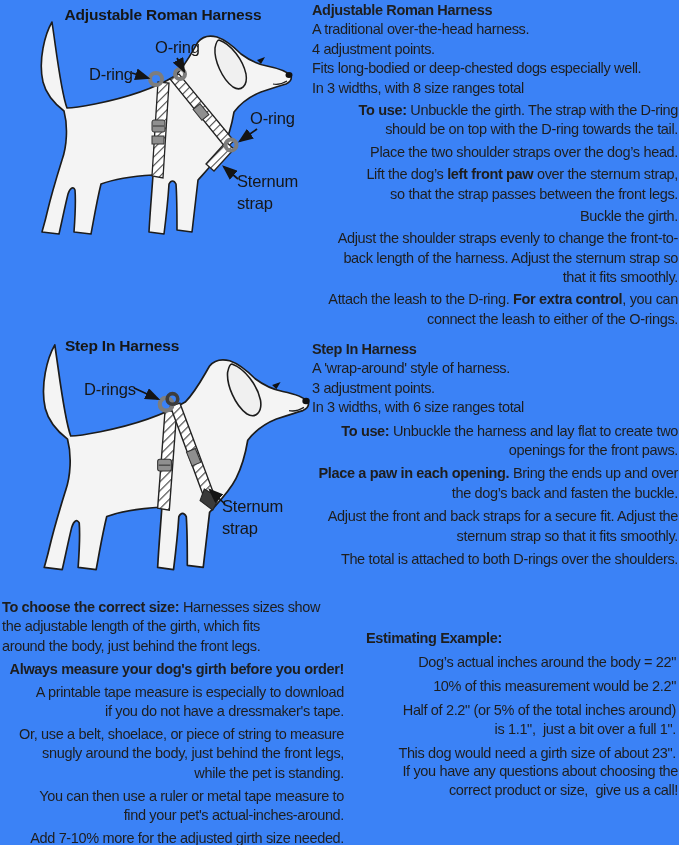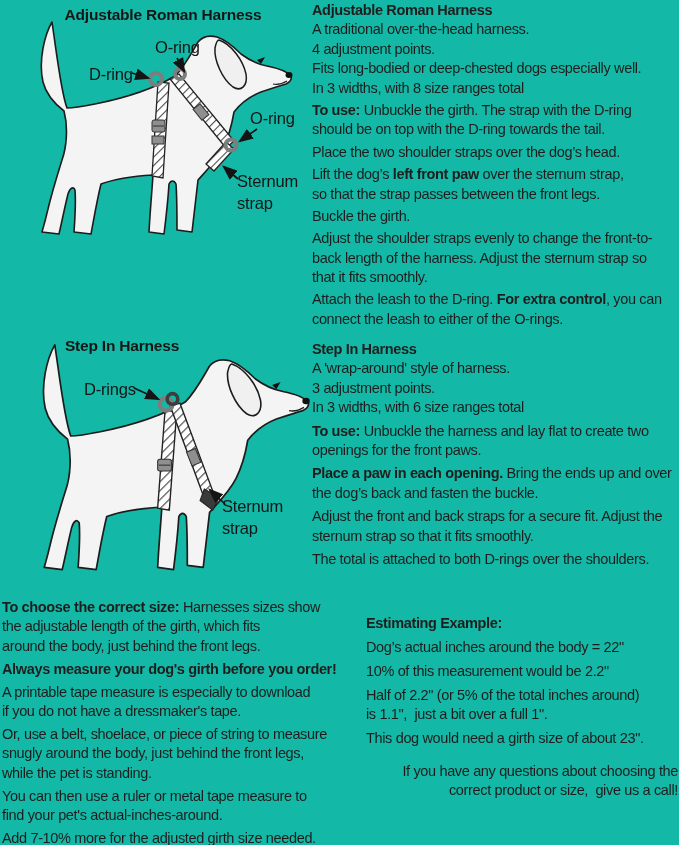--- a/index.html
+++ b/index.html
@@ -1,19 +1,19 @@
 <!DOCTYPE html>
 <html><head>
 <meta charset="utf-8">
 <style>
   html,body{margin:0;padding:0;background:#fff;}
-  #page{position:relative;width:679px;height:845px;background:#14b8a6;overflow:hidden;
+  #page{position:relative;width:679px;height:845px;background:#3b82f6;overflow:hidden;
         font-family:"Liberation Sans","DejaVu Sans",sans-serif;color:#1e1e1e;}
   .flow{position:absolute;font-size:14.5px;letter-spacing:-0.35px;}
-  .flow .para + .para{margin-top:var(--pgap,5px);}
+  .flow .para + .para{margin-top:var(--pgap,5px);text-align:right;}
   .flow .line{white-space:pre;line-height:19.4px;height:19.4px;}
   .flow .b{font-weight:700;}
   .centered .line{text-align:right;}
   svg text{font-family:"Liberation Sans","DejaVu Sans",sans-serif;fill:#161616;
            font-size:16.5px;letter-spacing:-0.2px;}
   svg text.dtitle{font-size:15.5px;font-weight:700;}
   .strap-base{fill:#ffffff;stroke:none;}
   .strap{fill:url(#hatch);stroke:#222;stroke-width:1.3;}
   .ring{fill:none;stroke:#7d7d7d;stroke-width:4;}
   .hw{fill:#8f8f8f;stroke:#333;stroke-width:1;}
@@ -184,21 +184,21 @@
       </div>
       <div class="para">
         <div class="line"><span>You can then use a ruler or metal tape measure to</span></div>
         <div class="line"><span>find your pet's actual-inches-around.</span></div>
       </div>
       <div class="para">
         <div class="line"><span>Add 7-10% more for the adjusted girth size needed.</span></div>
       </div>
     </div>
 
-  <div class="flow" style="left:366px;top:614px;width:310px;--pgap:4.5px">
+  <div class="flow" style="left:366px;top:629px;width:310px;--pgap:4.5px">
       <div class="para">
         <div class="line"><span class="b">Estimating Example:</span></div>
       </div>
       <div class="para">
         <div class="line"><span>Dog’s actual inches around the body = 22"</span></div>
       </div>
       <div class="para">
         <div class="line"><span>10% of this measurement would be 2.2"</span></div>
       </div>
       <div class="para">

